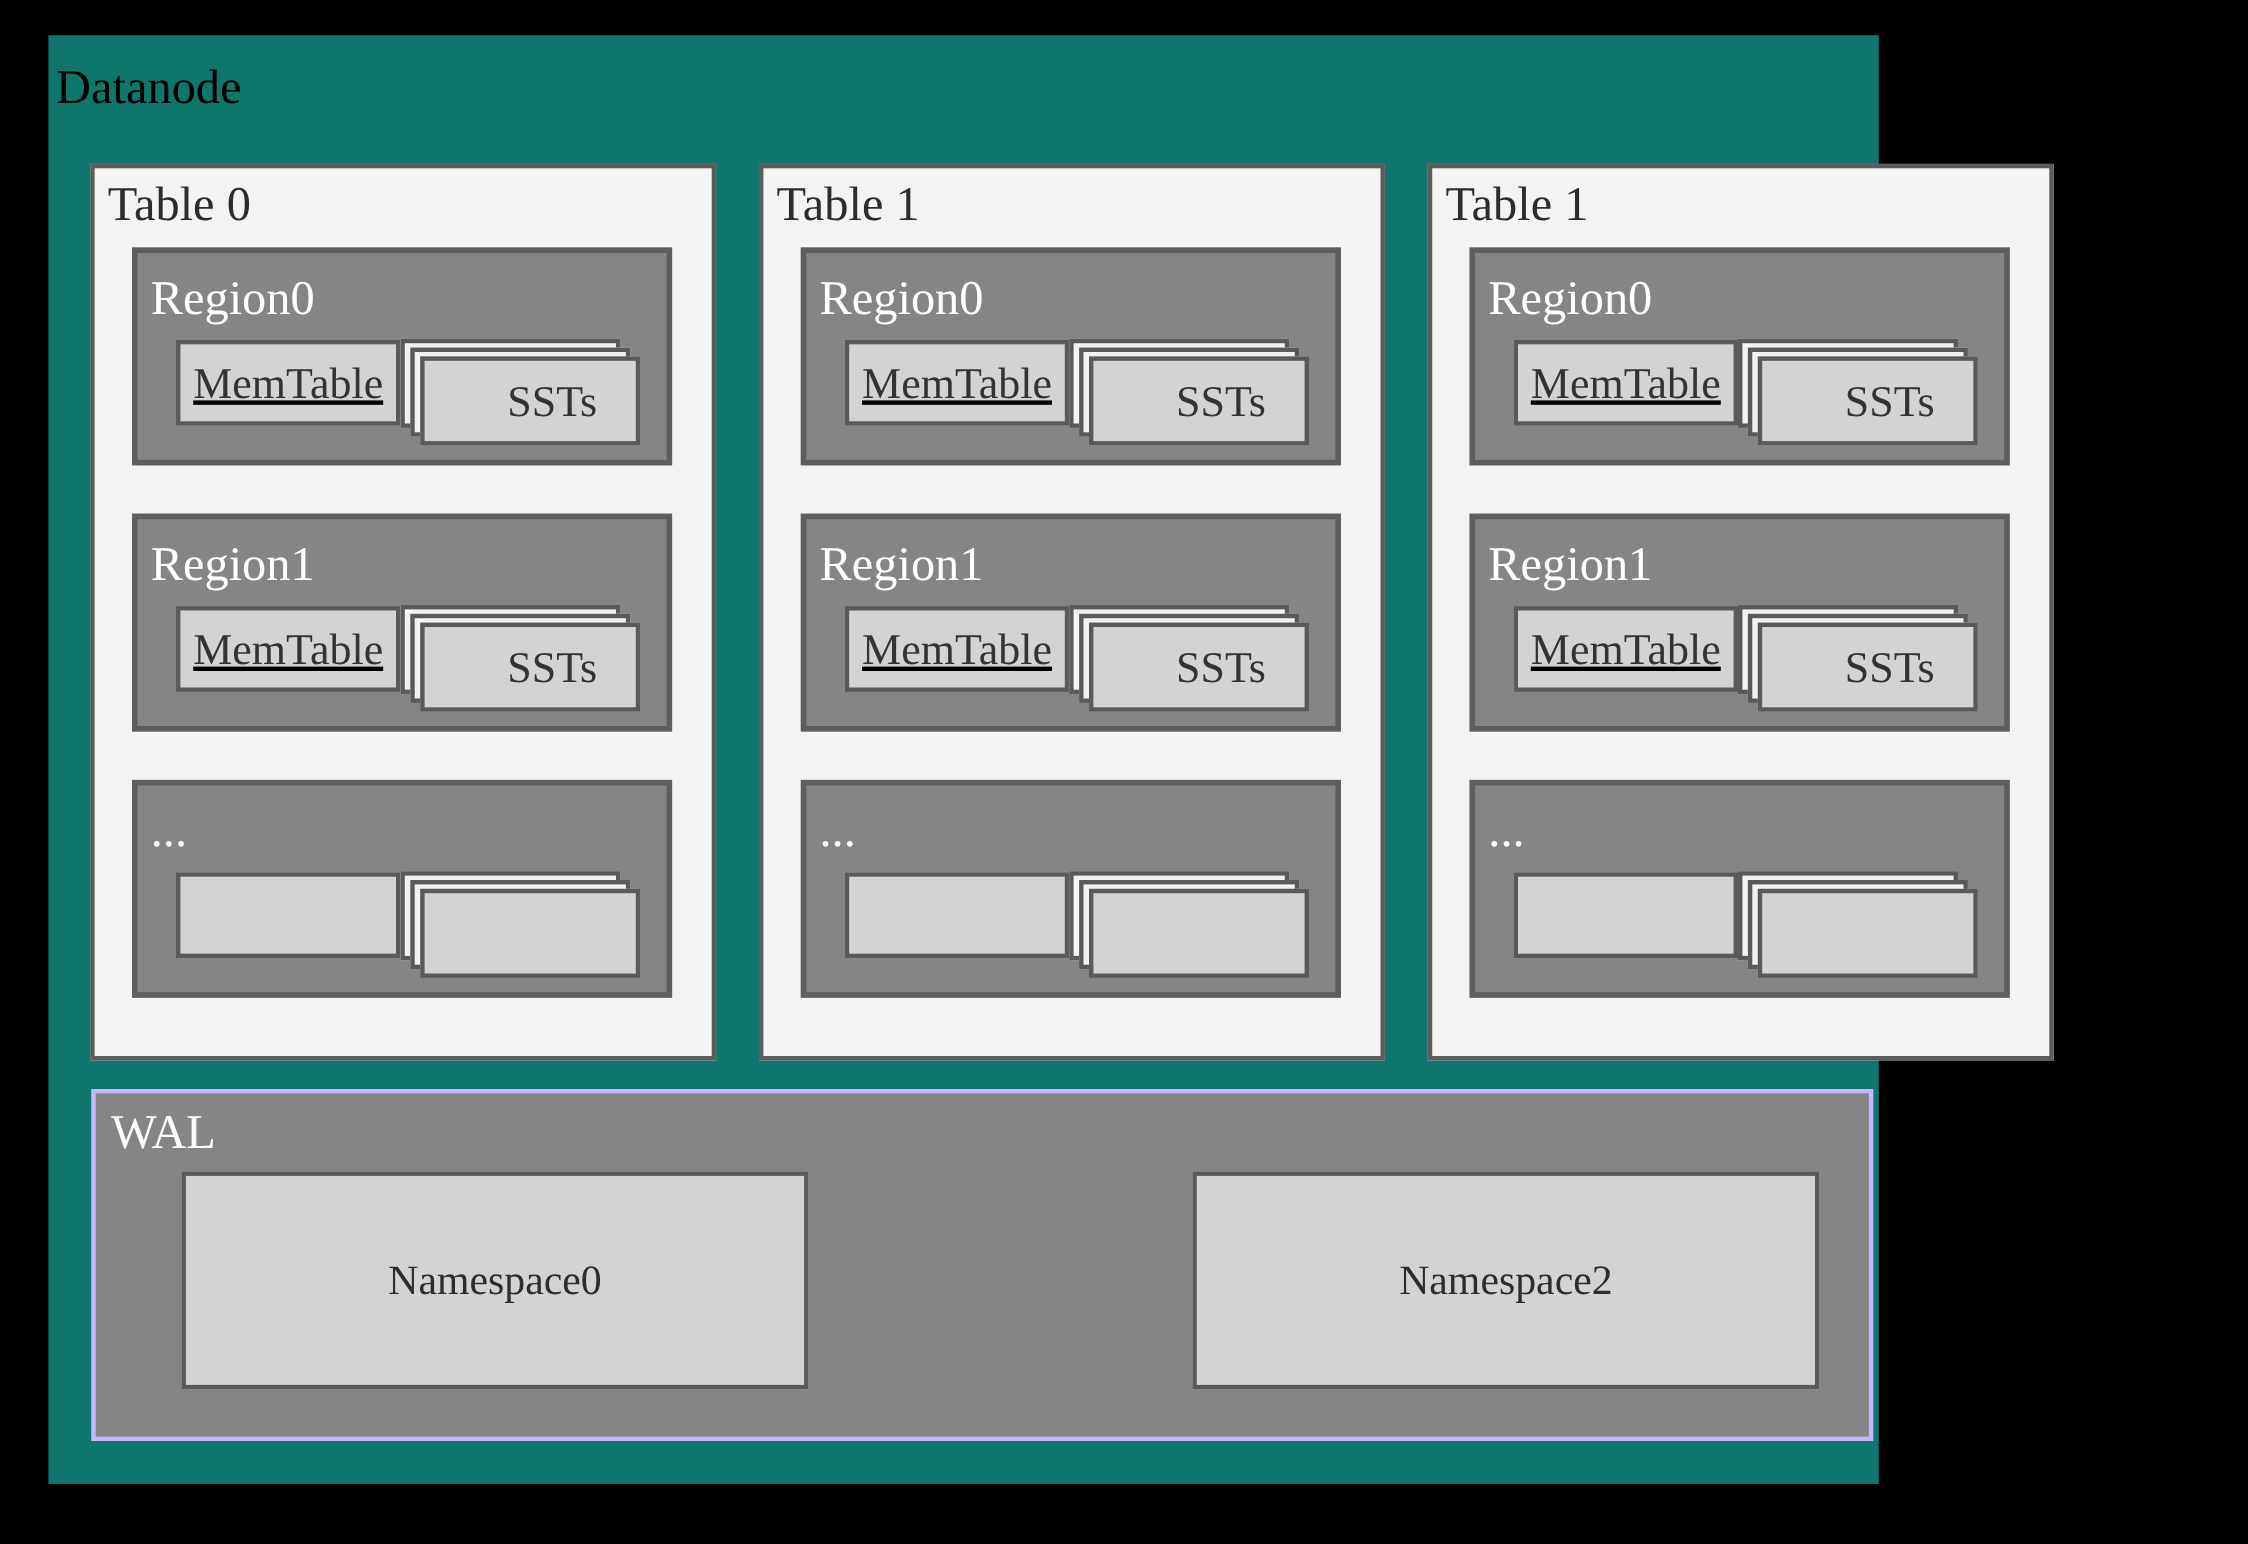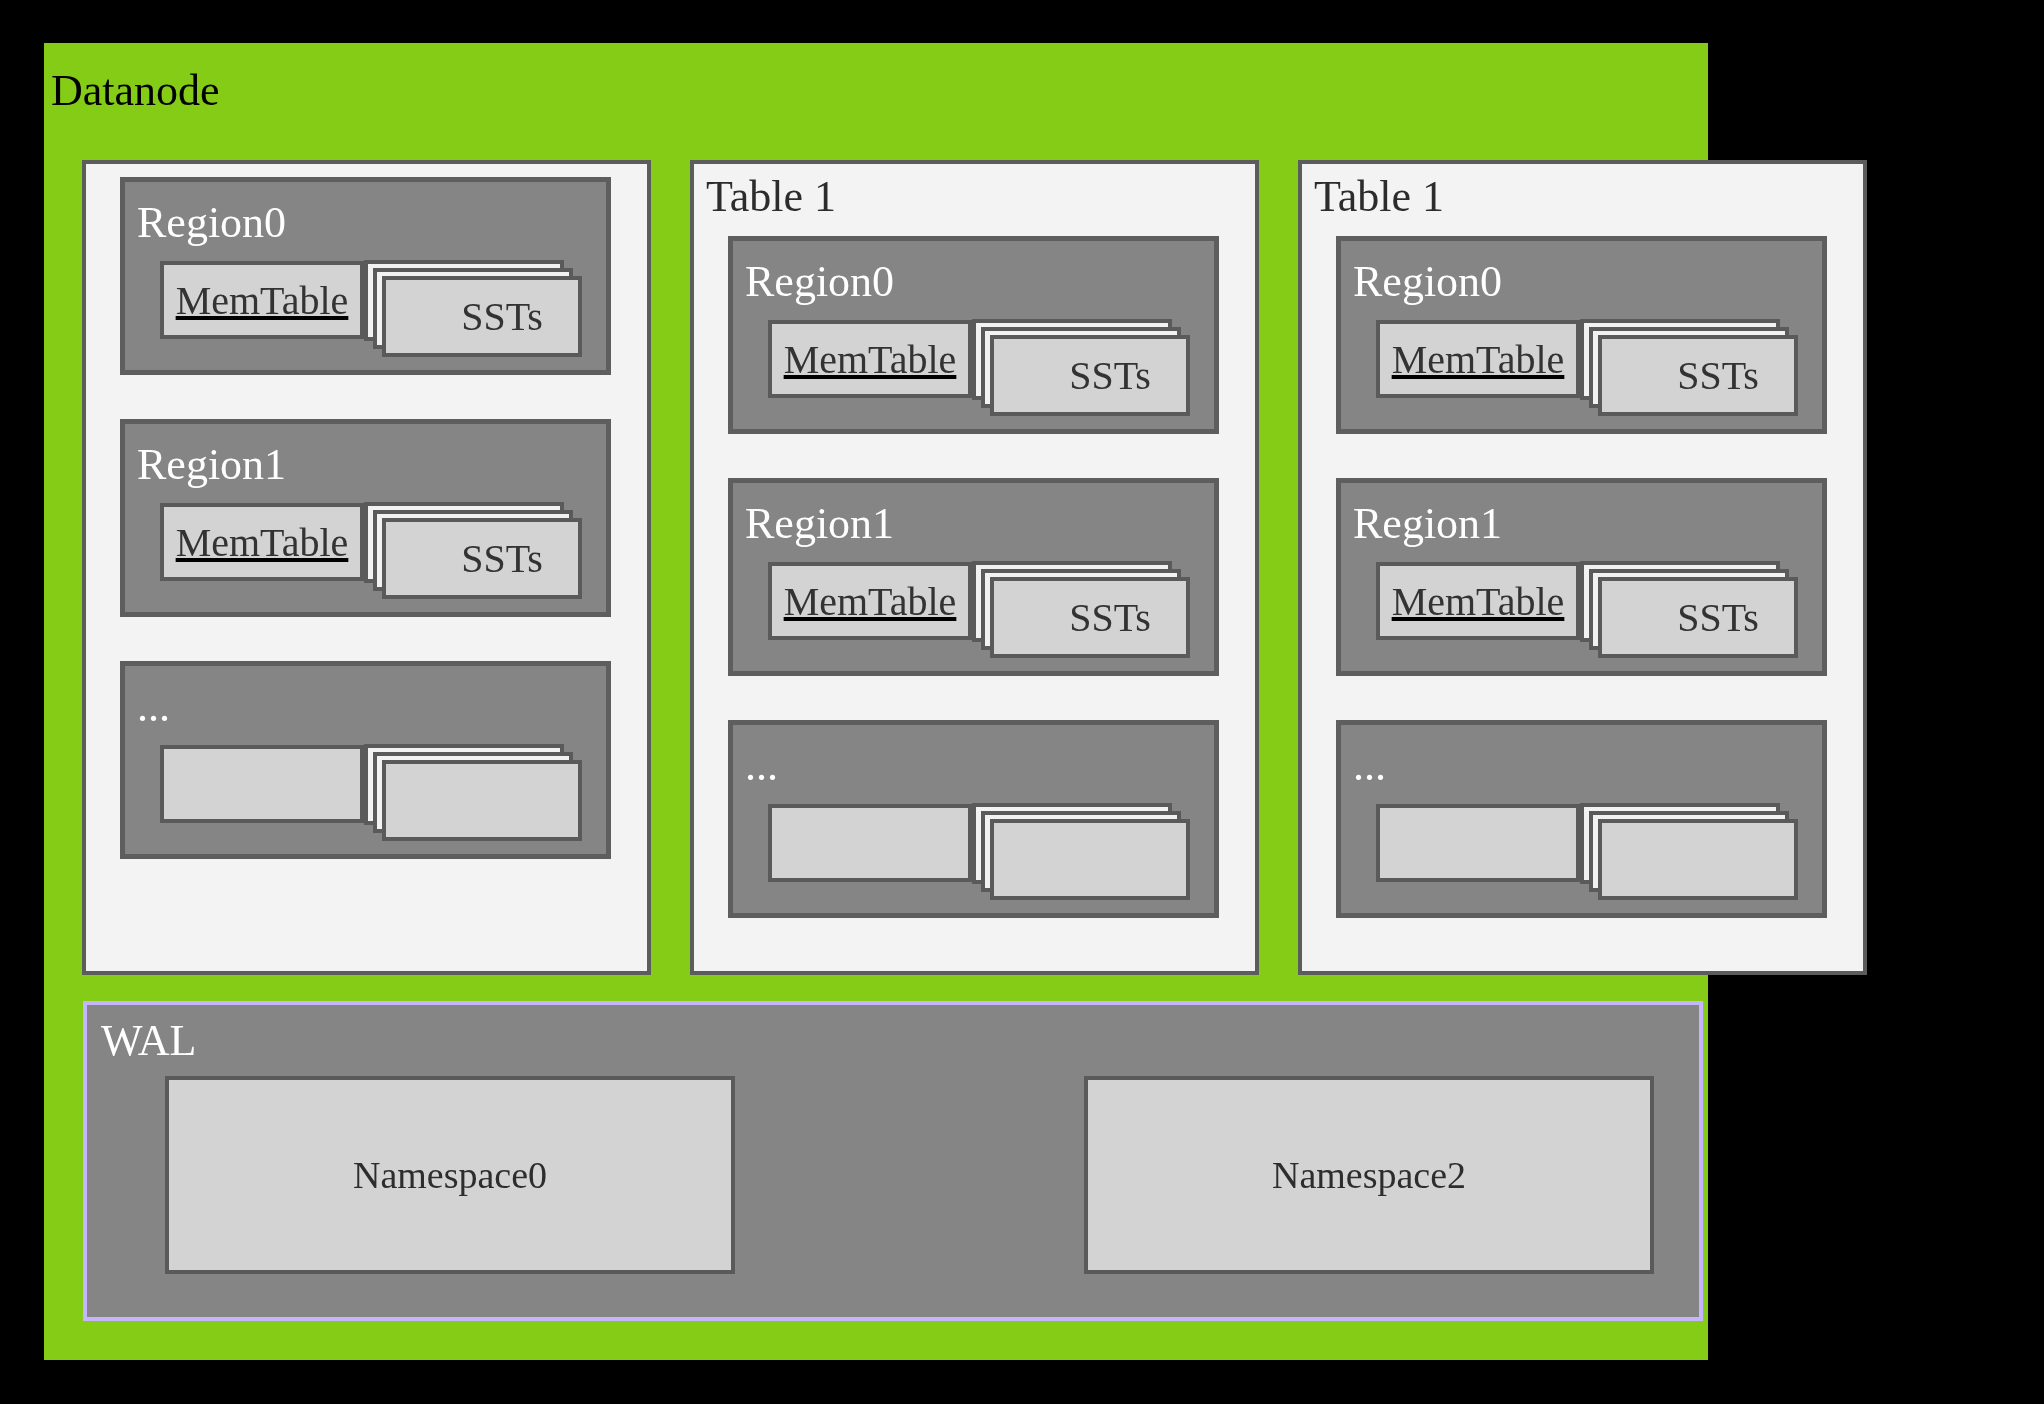--- a/index.html
+++ b/index.html
@@ -6,23 +6,23 @@
   html, body { width: 2044px; height: 1404px; }
   body {
     background: #000000;
     position: relative;
     overflow: hidden;
     font-family: "Liberation Serif", "DejaVu Serif", serif;
   }
 
   .panel {
     position: absolute;
-    left: 44px; top: 43px;
+    left: 44px; top: 32px;
     width: 1664px; height: 1317px;
-    background: #84cc16;
+    background: #0f766e;
   }
 
   .page-title {
     margin: 22px 0 0 7px;
     font-size: 44px;
     line-height: 51px;
     color: #000000;
   }
 
   
@@ -136,20 +136,21 @@
 </head>
 <body>
 
 <div class="panel">
 
   <div class="page-title">Datanode</div>
 
   <div class="tables-row">
 
     <section class="table-box">
+      <div class="table-label">Table 0</div>
       <div class="regions">
         <div class="region">
           <div class="region-label">Region0</div>
           <div class="region-row">
             <div class="memtable">MemTable</div>
             <div class="sst-stack">
               <div class="sst-layer back"></div>
               <div class="sst-layer mid"></div>
               <div class="sst-layer front">SSTs</div>
             </div>

